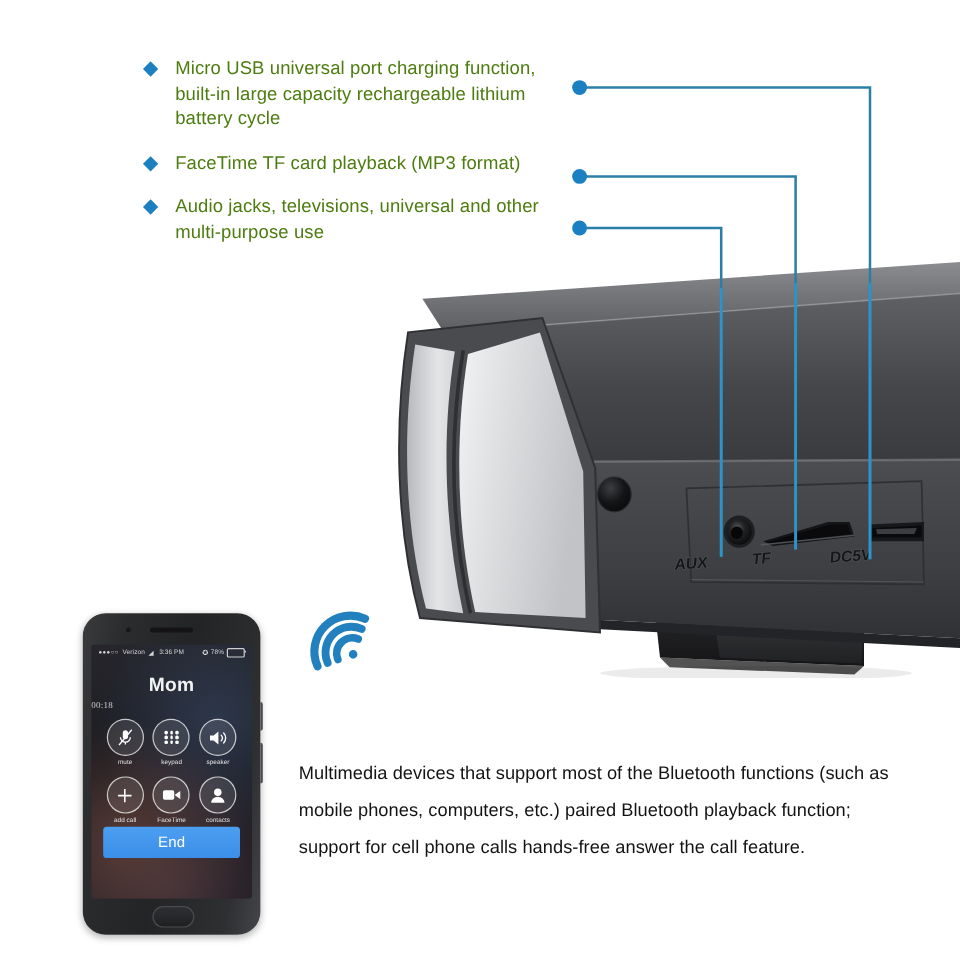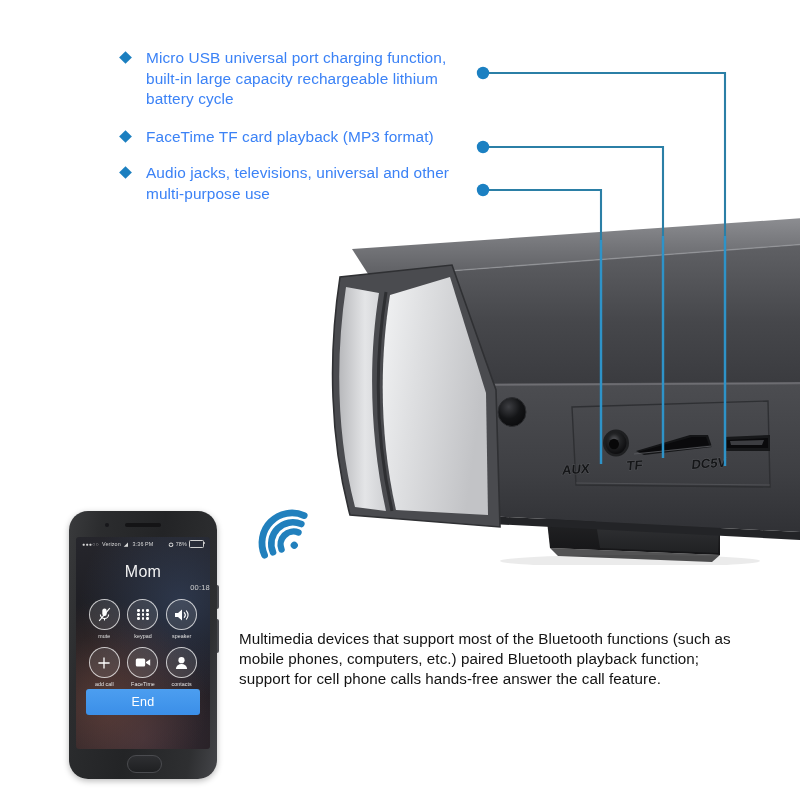--- a/index.html
+++ b/index.html
@@ -20,21 +20,21 @@
   #feature-list {
     position: absolute;
     left: 118px;
     top: 48px;
     width: 360px;
   }
   .feature-item {
     position: relative;
     padding-left: 28px;
     margin-bottom: 17px;
-    color: #3b82f6;
+    color: #4d7c0f;
     font-size: 15.4px;
     line-height: 20.5px;
     letter-spacing: 0.1px;
   }
   .feature-bullet {
     position: absolute;
     left: 3px;
     top: 5px;
     width: 9px;
     height: 9px;
@@ -153,29 +153,30 @@
     width:1.2px; height:2.2px; background:#cfcfcf; border-radius:0 1px 1px 0;
   }
   .sb-batt-fill { height: 100%; width: 78%; background: #e8e8e8; border-radius: 0.6px; }
 
   
   #caller-name {
     position: absolute; left: 0; right: 0; top: 26px;
     text-align: center;
     color: #f2f2f2;
     font-size: 16px;
-    font-weight: 400;
+    font-weight: 700;
     letter-spacing: 0.3px;
   }
   #call-timer {
     position: absolute; left: 0; right: 0; top: 46px;
-    text-align: right;
+    text-align: left;
     color: #cfcfcf;
     font-size: 7.5px;
     letter-spacing: 0.2px;
+    font-family: Liberation Serif, serif;
   }
 
   
   #call-grid {
     position: absolute;
     left: 9px; right: 9px;
     top: 62px;
     display: grid;
     grid-template-columns: repeat(3, 1fr);
     row-gap: 8px;
@@ -221,26 +222,26 @@
     position: absolute;
     left: 243px;
     top: 498px;
     width: 70px;
     height: 62px;
   }
 
   
   #bottom-paragraph {
     position: absolute;
-    left: 239px;
+    left: 249px;
     top: 629px;
     width: 510px;
     color: #131313;
     font-size: 15.2px;
-    line-height: 20px;
+    line-height: 31px;
     letter-spacing: 0.05px;
   }
 </style>
 </head>
 <body>
 
 <div id="feature-list">
   <div class="feature-item">
     <span class="feature-bullet"></span>
     <span>Micro USB universal port charging function, built-in large capacity rechargeable lithium battery cycle</span>

